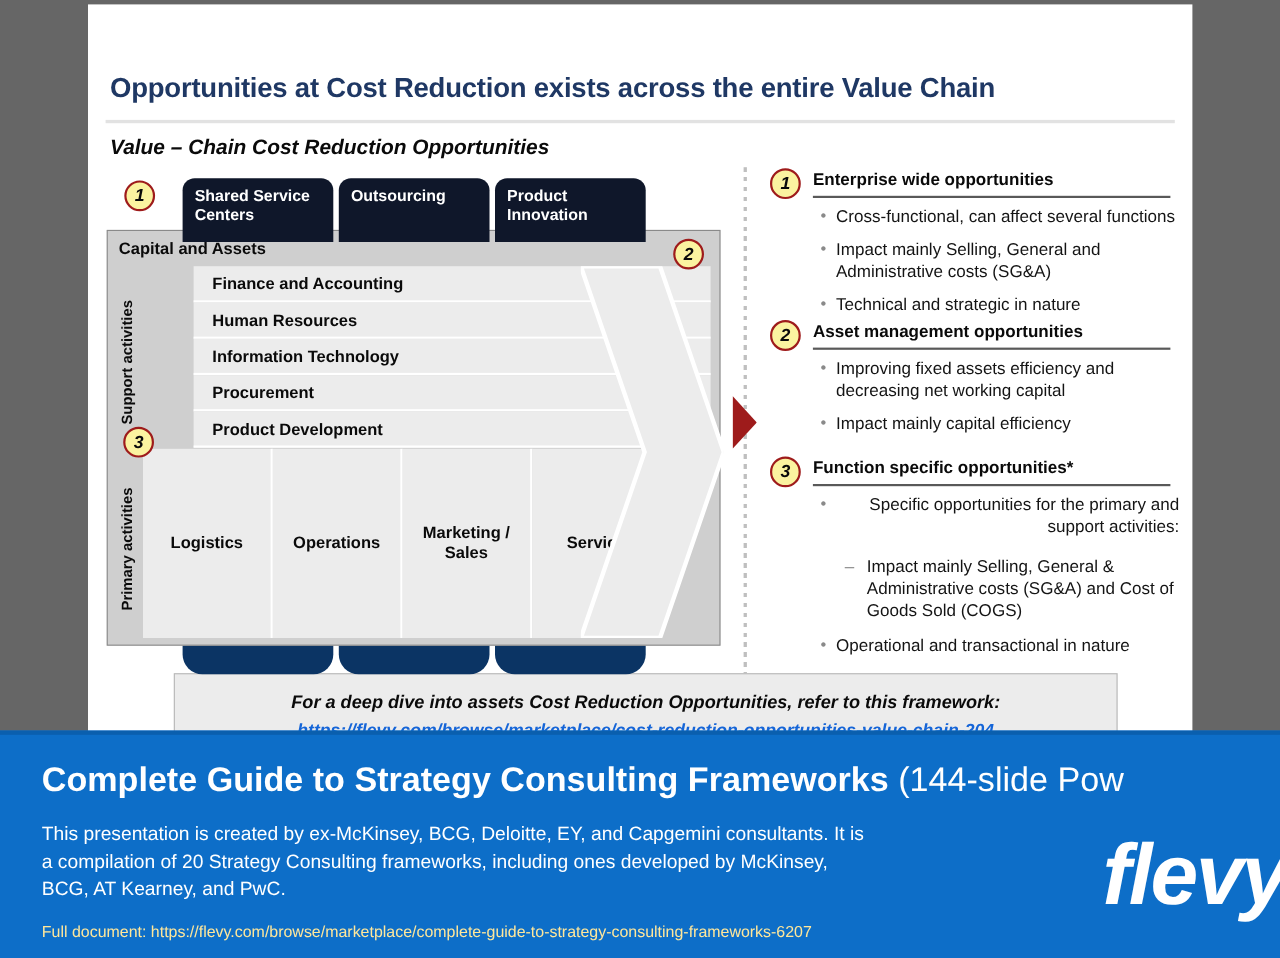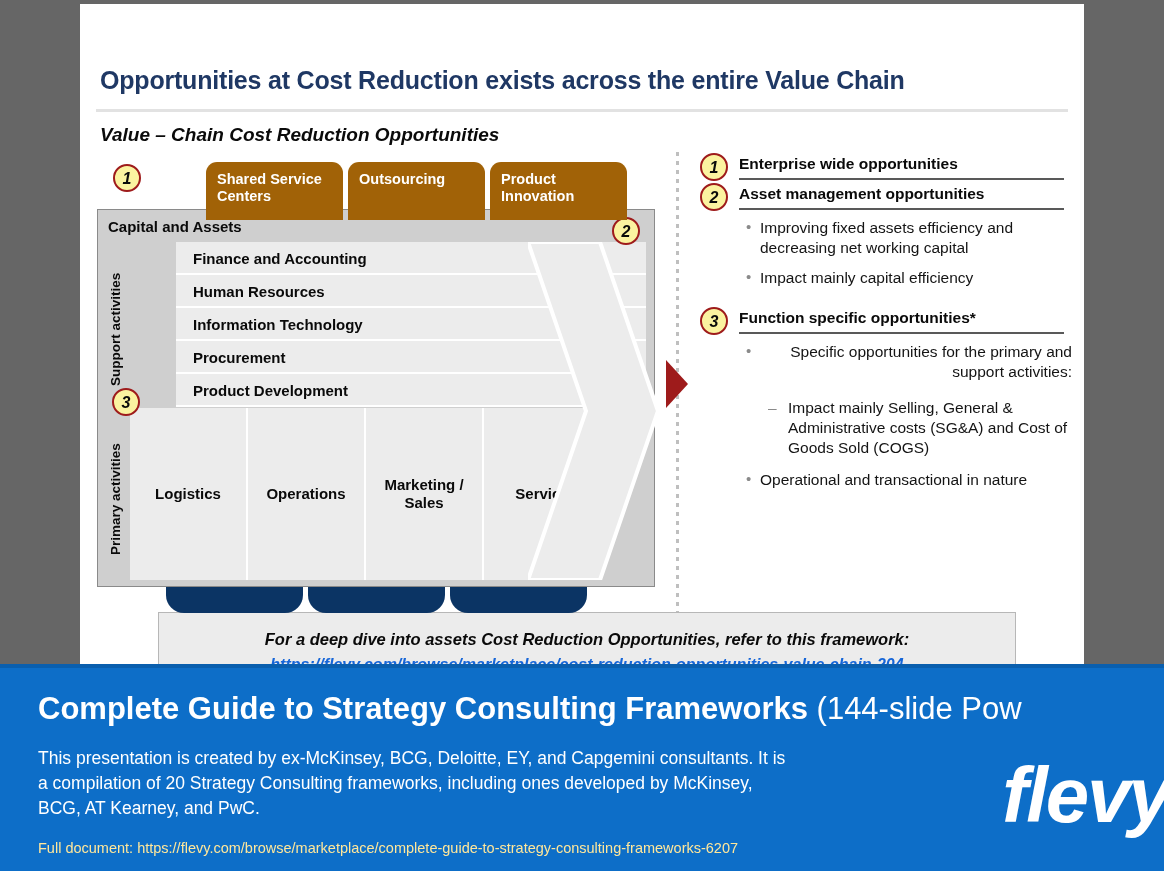--- a/index.html
+++ b/index.html
@@ -42,30 +42,29 @@
     font-size: 19px;
     font-weight: bold;
     font-style: italic;
     color: #0A0A0A;
     white-space: nowrap;
   }
 
   
   .tab {
     position: absolute;
-    background: #a16207;
+    background: #0f172a;
     color: #ffffff;
     font-size: 14.5px;
     font-weight: bold;
     line-height: 16.5px;
     border-radius: 11px 11px 0 0;
     padding: 9px 0 8px 11px;
     height: 58px;
     z-index: 5;
-    margin-left: 40px;
   }
   .tab.t1 { left: 86px; top: 158px; width: 137px; }
   .tab.t2 { left: 228px; top: 158px; width: 137px; }
   .tab.t3 { left: 370px; top: 158px; width: 137px; }
 
   
   .tab-stub {
     position: absolute;
     background: #0B3464;
     height: 36px;
@@ -320,20 +319,25 @@
     </svg>
 
     <div class="rp">
 
       <div class="rp-block">
         <div class="rp-head-row">
           <div class="rp-num">1</div>
           <div class="rp-title">Enterprise wide opportunities</div>
           <div class="rp-rule"></div>
         </div>
+        <div class="rp-list">
+          <div class="rp-li">Cross-functional, can affect several functions</div>
+          <div class="rp-li">Impact mainly Selling, General and Administrative costs (SG&amp;A)</div>
+          <div class="rp-li" style="margin-bottom:2px;">Technical and strategic in nature</div>
+        </div>
       </div>
 
       <div class="rp-block" style="margin-top:0px;">
         <div class="rp-head-row">
           <div class="rp-num">2</div>
           <div class="rp-title">Asset management opportunities</div>
           <div class="rp-rule"></div>
         </div>
         <div class="rp-list">
           <div class="rp-li">Improving fixed assets efficiency and decreasing net working capital</div>

